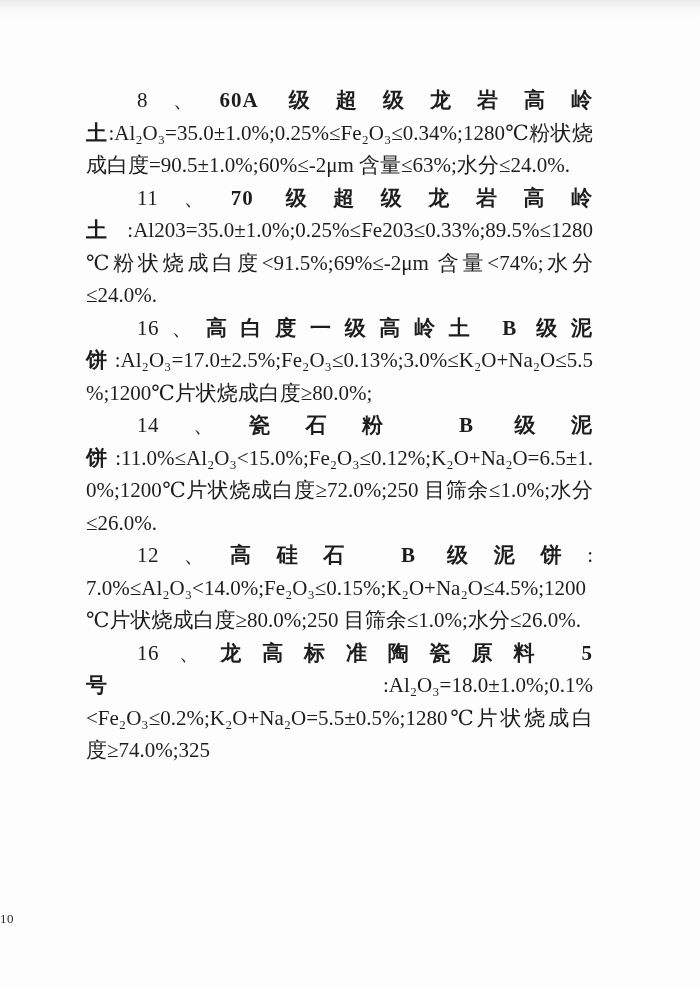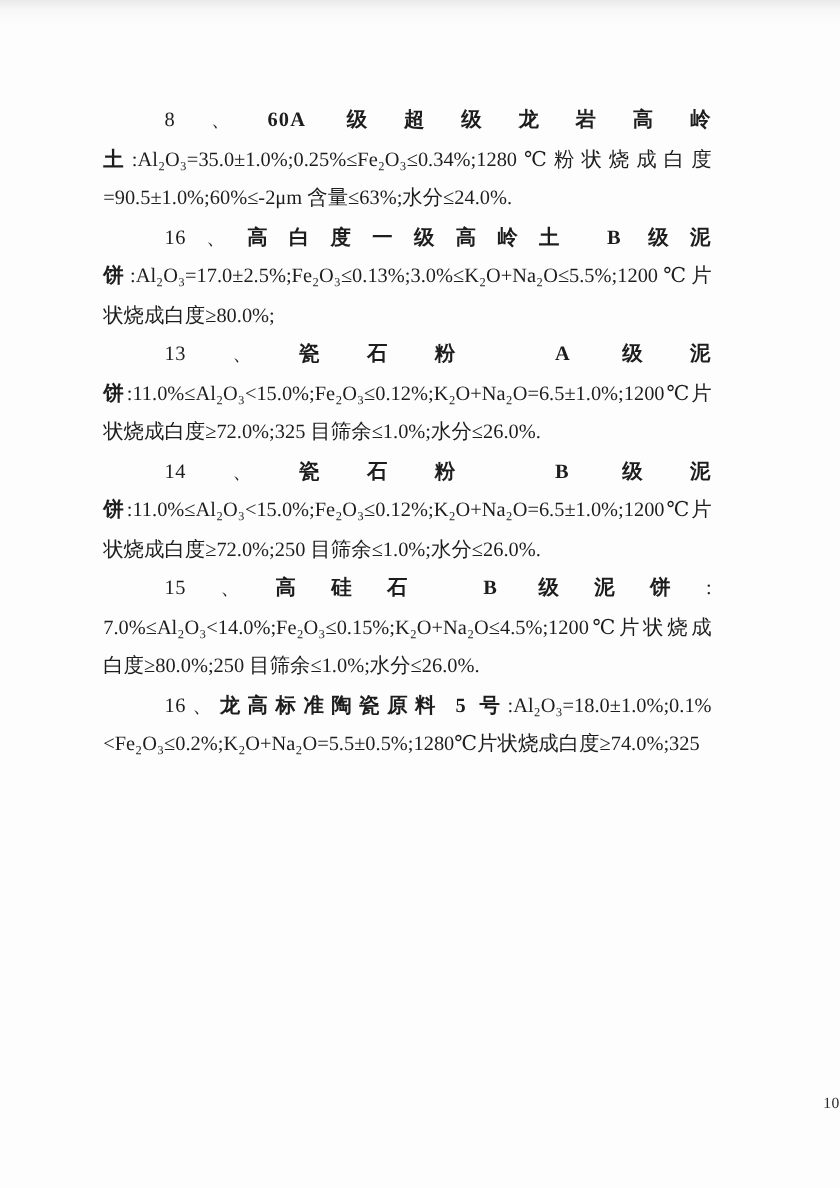--- a/index.html
+++ b/index.html
@@ -10,63 +10,63 @@
     background: linear-gradient(180deg, #e9e9e9 0px, #f7f7f7 8px, #fdfdfd 22px, #fdfdfd 100%);
     font-family: "Liberation Serif", "DejaVu Serif", serif;
     color: #1d1d1d;
     overflow: hidden;
   }
   .content {
     position: absolute;
     left: 86px;
     top: 84px;
     width: 507px;
-    font-size: 17px;
+    font-size: 21px;
     line-height: 32.5px;
     text-align: justify;
     text-justify: inter-character;
     word-break: break-word;
   }
   .para {
     margin: 0;
     text-indent: 51px;
   }
   .item-title {
     font-weight: bold;
     letter-spacing: 1px;
   }
   .item-num { letter-spacing: 0.5px; }
   .page-number {
     position: absolute;
     top: 911px;
     left: 0;
     width: 100%;
-    text-align: right;
+    text-align: left;
     font-size: 13px;
     color: #2a2a2a;
     letter-spacing: 0.5px;
   }
 </style>
 </head>
 <body>
 
 <div class="page">
   <div class="content">
 
     <p class="para"><span class="item-num">8、</span><span class="item-title">60A 级超级龙岩高岭土</span><span class="item-body">:Al₂O₃=35.0±1.0%;0.25%≤Fe₂O₃≤0.34%;1280℃粉状烧成白度=90.5±1.0%;60%≤-2μm 含量≤63%;水分≤24.0%.</span></p>
 
 
 
+    <p class="para"><span class="item-num">11、</span><span class="item-title">70 级超级龙岩高岭土</span><span class="item-body">:Al203=35.0±1.0%;0.25%≤Fe203≤0.33%;89.5%≤1280℃粉状烧成白度&lt;91.5%;69%≤-2μm 含量&lt;74%;水分≤24.0%.</span></p>
 
     <p class="para"><span class="item-num">16、</span><span class="item-title">高白度一级高岭土 B 级泥饼</span><span class="item-body">:Al₂O₃=17.0±2.5%;Fe₂O₃≤0.13%;3.0%≤K₂O+Na₂O≤5.5%;1200℃片状烧成白度≥80.0%;</span></p>
 
-    <p class="para"><span class="item-num">13、</span><span class="item-title">瓷石粉 A 级泥饼</span><span class="item-body">:11.0%≤Al₂O₃&lt;15.0%;Fe₂O₃≤0.12%;K₂O+Na₂O=6.5±1.0%;1200℃片状烧成白度≥72.0%;325 目筛余≤1.0%;水分≤26.0%.</span></p>
 
     <p class="para"><span class="item-num">14、</span><span class="item-title">瓷石粉 B 级泥饼</span><span class="item-body">:11.0%≤Al₂O₃&lt;15.0%;Fe₂O₃≤0.12%;K₂O+Na₂O=6.5±1.0%;1200℃片状烧成白度≥72.0%;250 目筛余≤1.0%;水分≤26.0%.</span></p>
 
-    <p class="para"><span class="item-num">15、</span><span class="item-title">高硅石 B 级泥饼</span><span class="item-body">: 7.0%≤Al₂O₃&lt;14.0%;Fe₂O₃≤0.15%;K₂O+Na₂O≤4.5%;1200℃片状烧成白度≥80.0%;250 目筛余≤1.0%;水分≤26.0%.</span></p>
+    <p class="para"><span class="item-num">12、</span><span class="item-title">高硅石 B 级泥饼</span><span class="item-body">: 7.0%≤Al₂O₃&lt;14.0%;Fe₂O₃≤0.15%;K₂O+Na₂O≤4.5%;1200℃片状烧成白度≥80.0%;250 目筛余≤1.0%;水分≤26.0%.</span></p>
 
     <p class="para"><span class="item-num">16、</span><span class="item-title">龙高标准陶瓷原料 5 号</span><span class="item-body">:Al₂O₃=18.0±1.0%;0.1%&lt;Fe₂O₃≤0.2%;K₂O+Na₂O=5.5±0.5%;1280℃片状烧成白度≥74.0%;325</span></p>
 
   </div>
 
   <div class="page-number">10</div>
 </div>
 
 </body></html>

